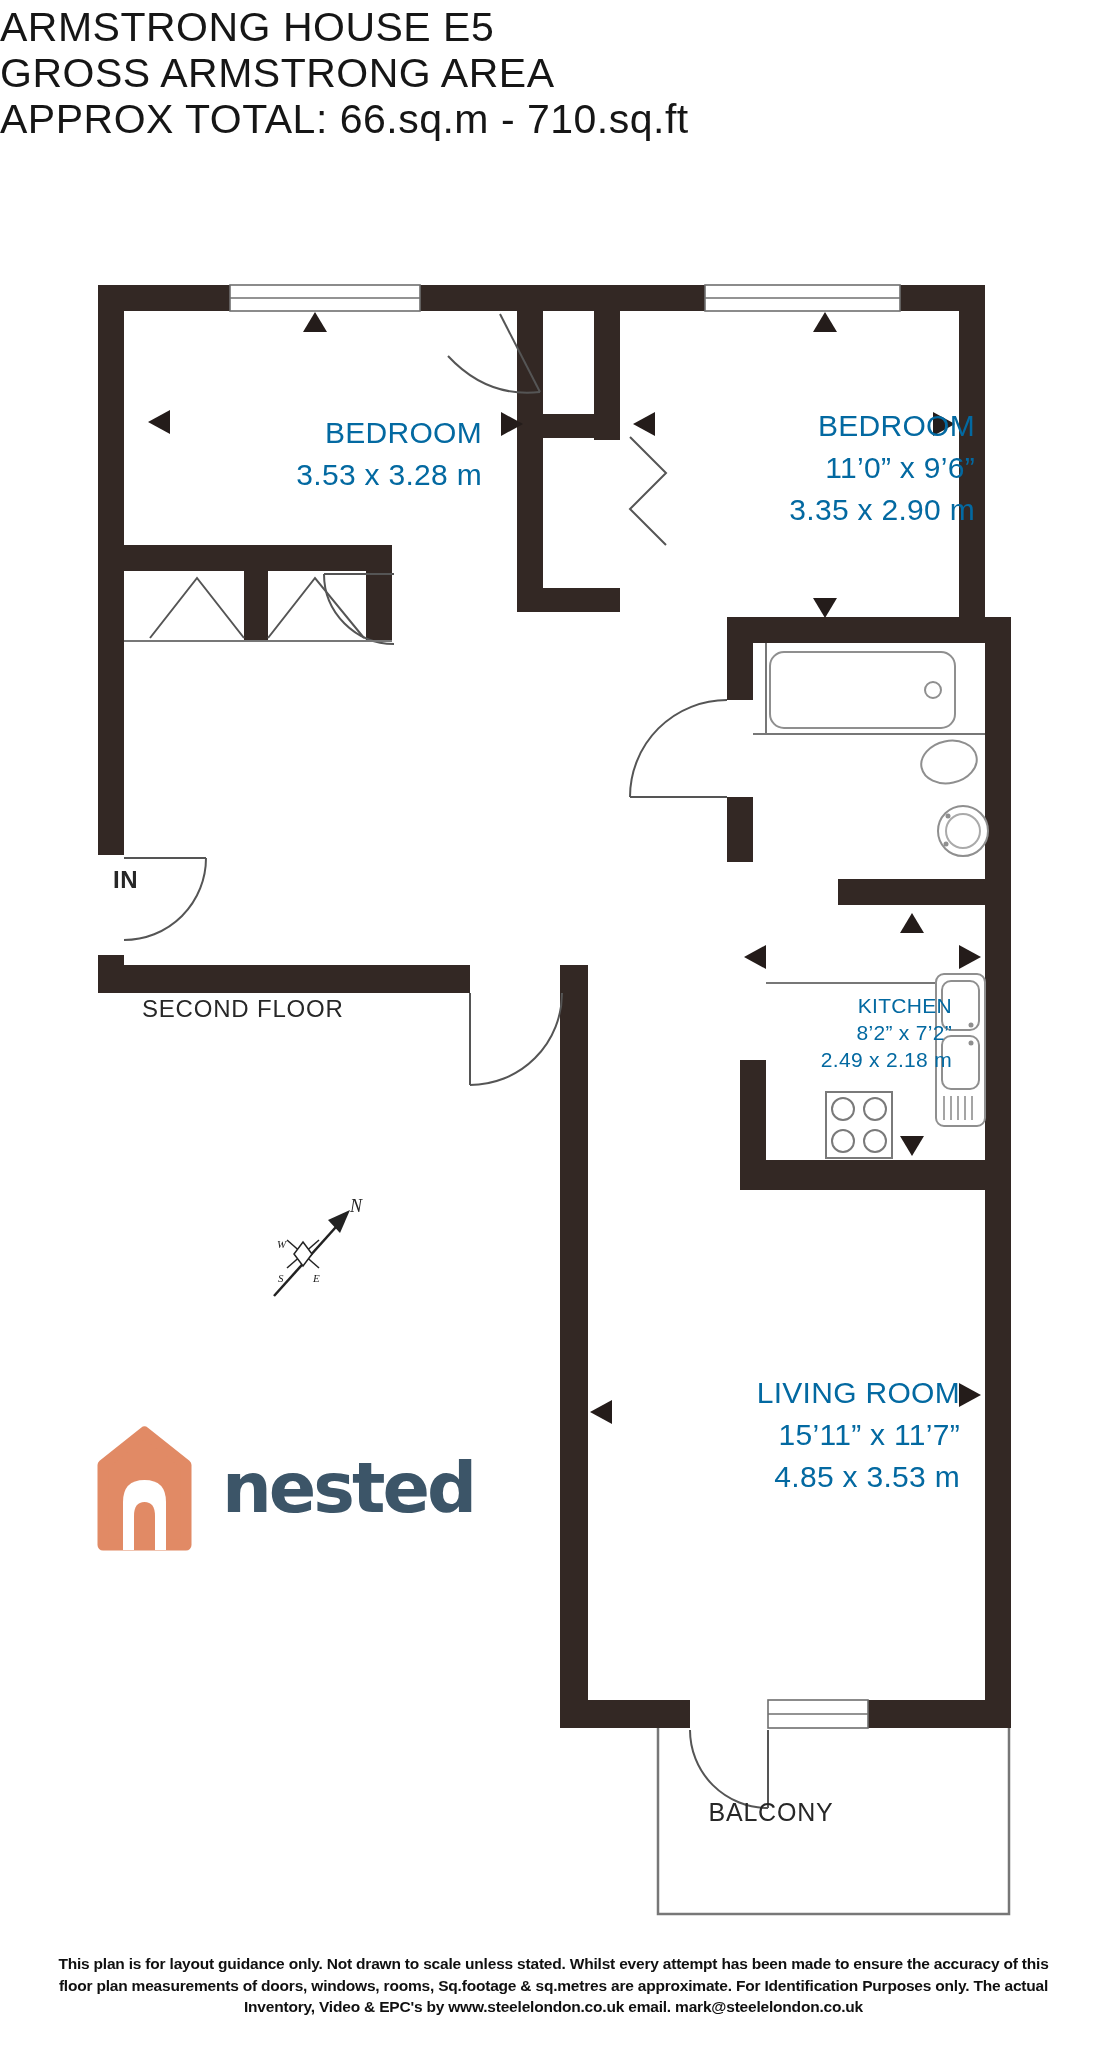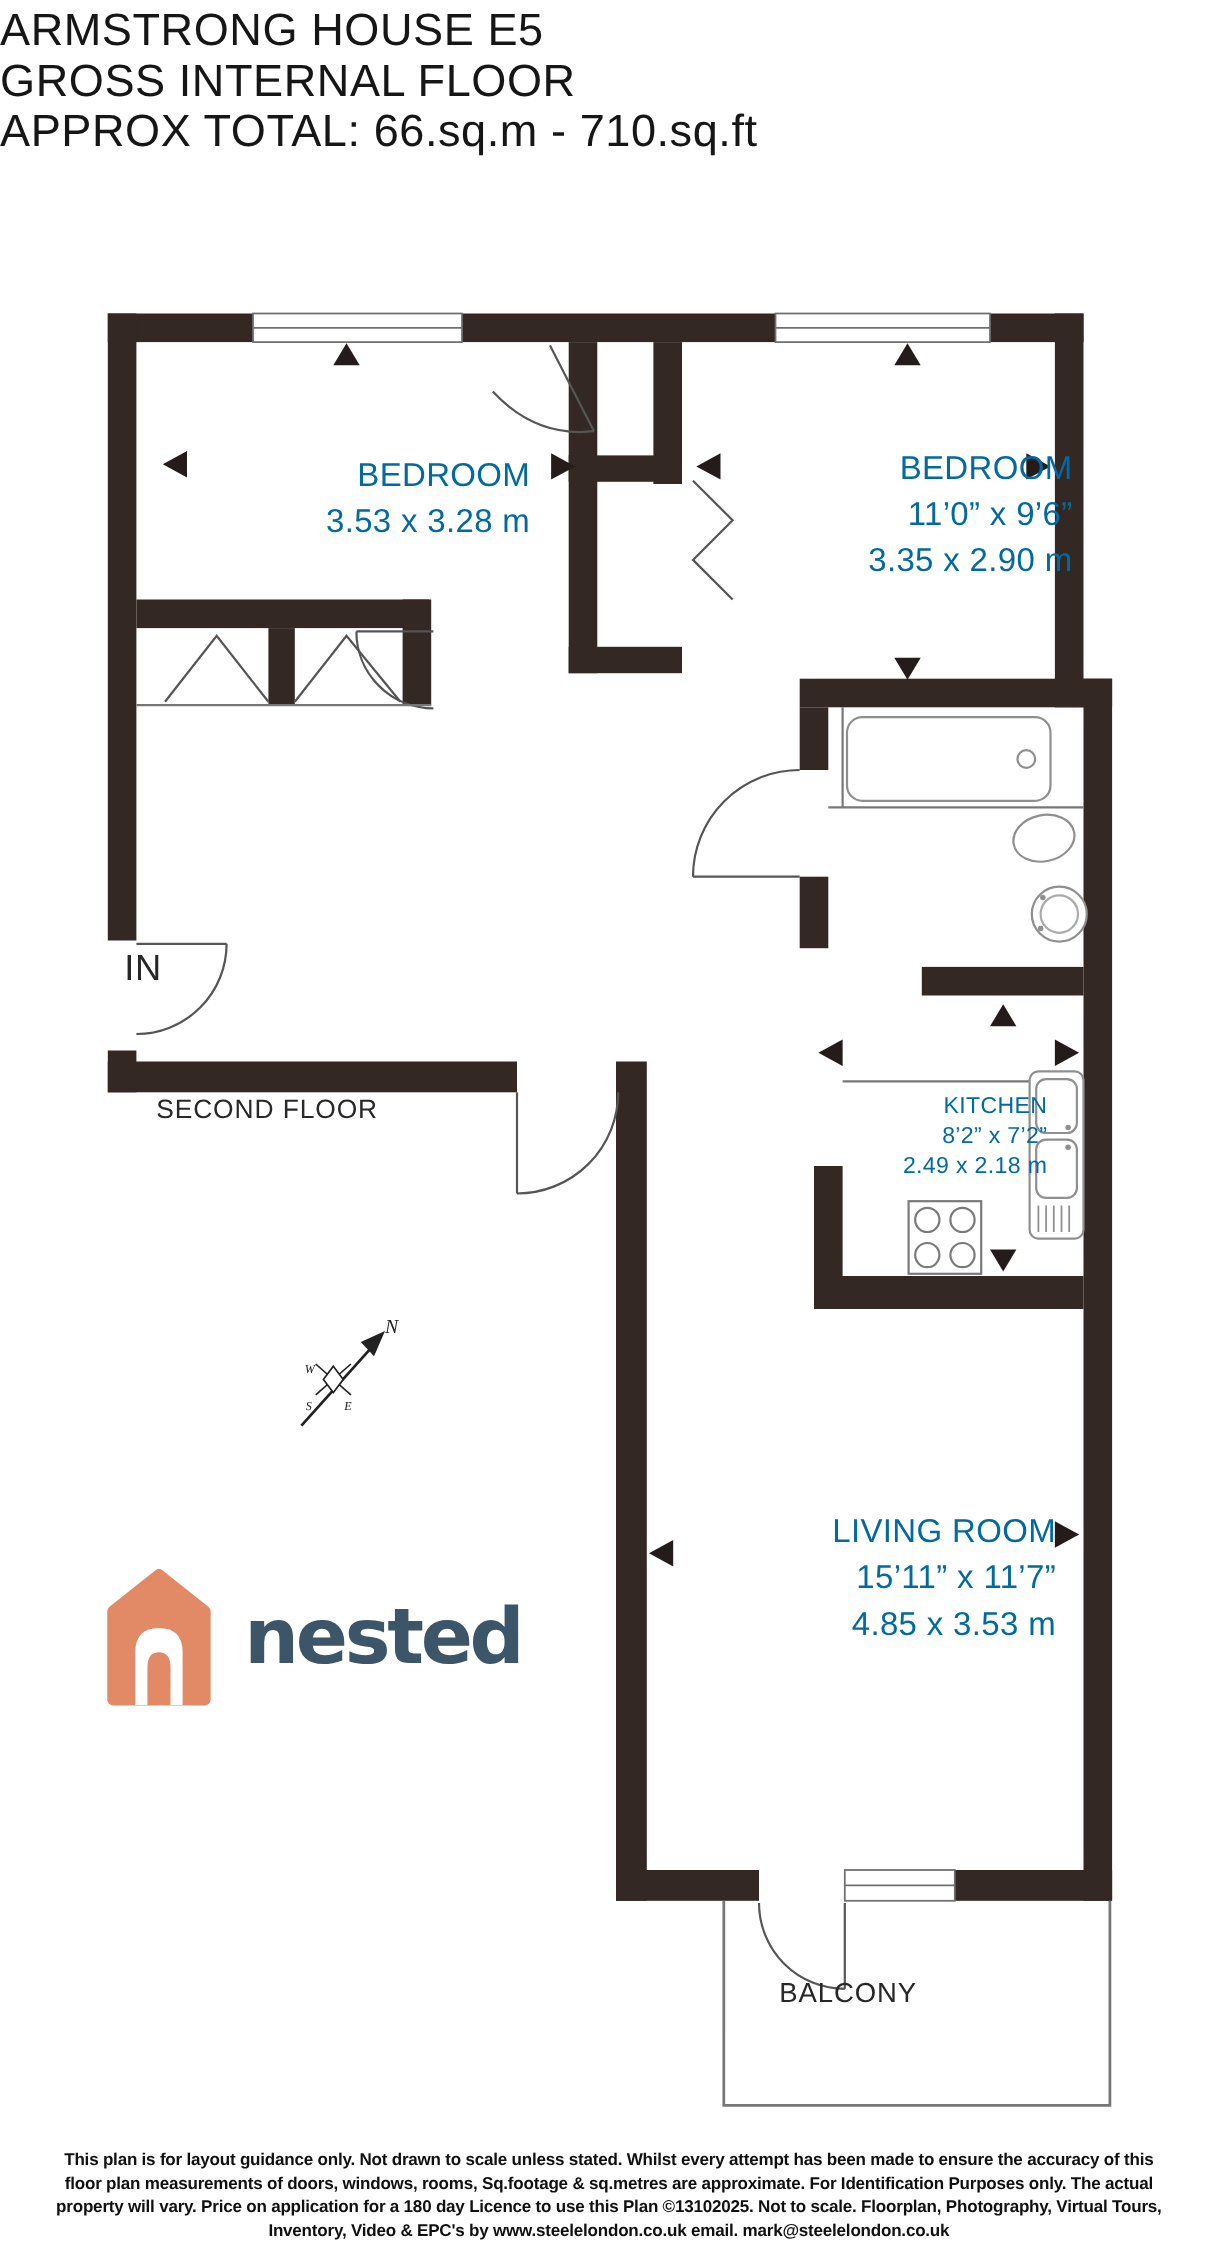--- a/index.html
+++ b/index.html
@@ -6,36 +6,36 @@
   .canvas{position:relative;width:1107px;height:2048px;background:#ffffff;overflow:hidden;
           font-family:"Liberation Sans",sans-serif;}
   .plan-svg{position:absolute;left:0;top:0;}
   .title-block{position:absolute;left:0;top:4px;width:1107px;text-align:left;
                color:#161616;font:500 41px/46px "Liberation Sans",sans-serif;letter-spacing:.5px;}
   .room-label{position:absolute;text-align:right;color:#0369a1;
               font:500 30px/42px "Liberation Sans",sans-serif;letter-spacing:.3px;}
   .room-label.kitchen{font:500 21px/27px "Liberation Sans",sans-serif;}
   .single-label{position:absolute;color:#272727;font:500 24px/28px "Liberation Sans",sans-serif;
                 letter-spacing:.8px;white-space:nowrap;}
-  .in-label{font-size:33px;letter-spacing:.5px;}
+  .in-label{font-size:24px;letter-spacing:.5px;font-weight:bold;}
   .balcony-label{font-size:25px;text-align:center;width:160px;}
   .logo-text{position:absolute;left:222px;top:1449px;color:#3c5568;
              font:700 70px/78px "DejaVu Sans",sans-serif;letter-spacing:-3px;}
   .disclaimer{position:absolute;left:0;top:1953px;width:1107px;text-align:center;color:#101010;
               font:600 15.5px/21.5px "Liberation Sans",sans-serif;letter-spacing:-.2px;}
   .disclaimer div{white-space:nowrap;}
 </style>
 </head>
 <body>
 
 <div class="canvas">
 
   <div class="title-block">
     <div>ARMSTRONG HOUSE E5</div>
-    <div>GROSS INTERNAL FLOOR</div>
+    <div>GROSS ARMSTRONG AREA</div>
     <div>APPROX TOTAL: 66.sq.m - 710.sq.ft</div>
   </div>
 
   <svg class="plan-svg" width="1107" height="2048" viewBox="0 0 1107 2048">
 
     <g fill="#332824">
       <rect x="98" y="285" width="132" height="26"></rect>
       <rect x="420" y="285" width="285" height="26"></rect>
       <rect x="900" y="285" width="85" height="26"></rect>
       <rect x="98" y="285" width="26" height="570"></rect>
@@ -217,17 +217,16 @@
 
   <div class="single-label in-label" style="left:113px;top:866px;">IN</div>
 
   <div class="single-label" style="left:142px;top:995px;">SECOND FLOOR</div>
 
   <div class="logo-text">nested</div>
 
   <div class="disclaimer">
     <div>This plan is for layout guidance only. Not drawn to scale unless stated. Whilst every attempt has been made to ensure the accuracy of this</div>
     <div>floor plan measurements of doors, windows, rooms, Sq.footage &amp; sq.metres are approximate. For Identification Purposes only. The actual</div>
-    <div>property will vary. Price on application for a 180 day Licence to use this Plan ©13102025. Not to scale. Floorplan, Photography, Virtual Tours,</div>
     <div>Inventory, Video &amp; EPC's by www.steelelondon.co.uk  email. mark@steelelondon.co.uk</div>
   </div>
 
 </div>
 
 </body></html>

